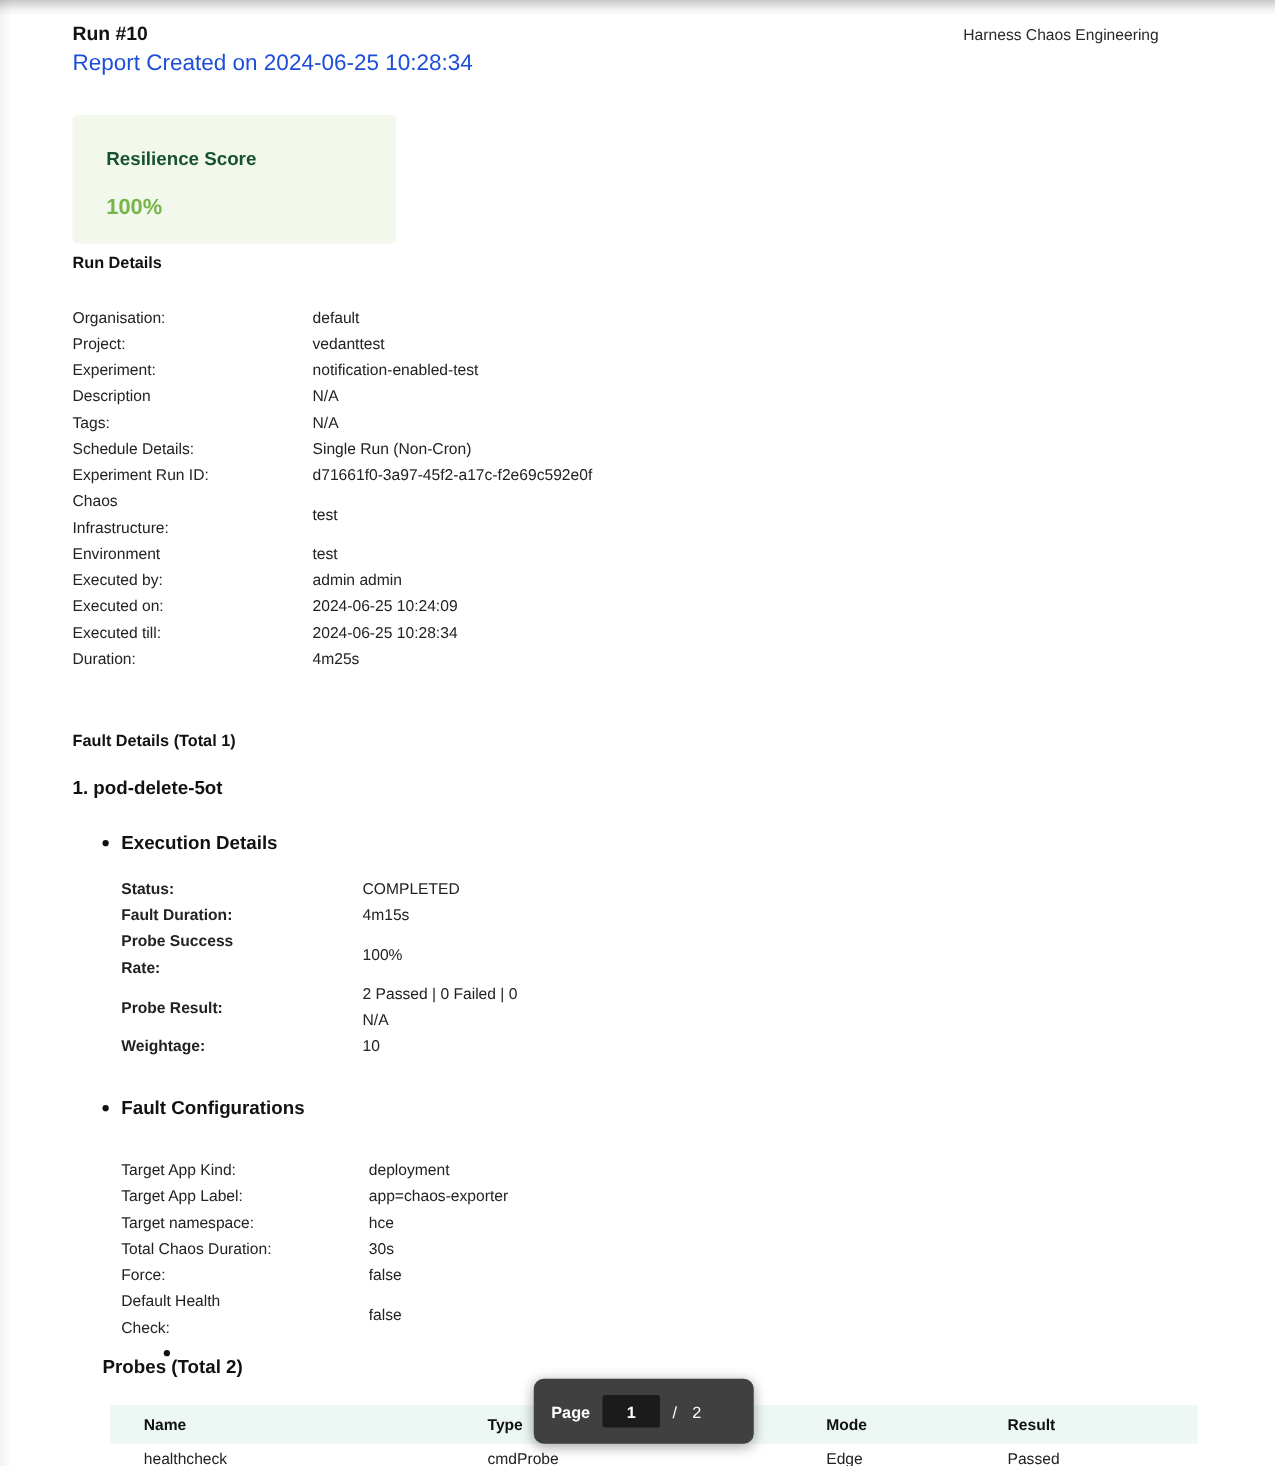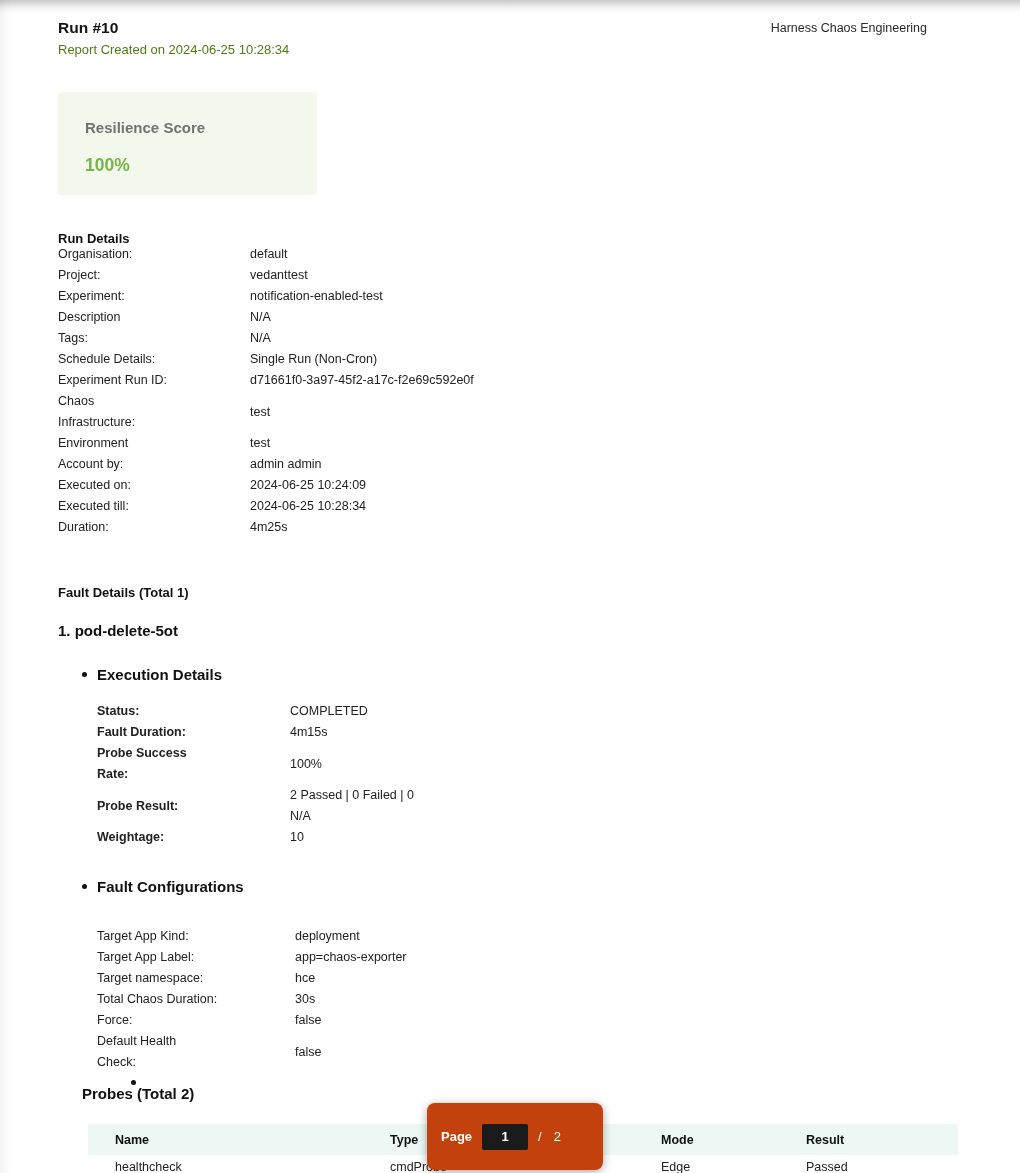--- a/index.html
+++ b/index.html
@@ -14,29 +14,29 @@
   .top-edge{
     position:absolute;left:0;top:0;width:1020px;height:13px;
     background:linear-gradient(#c9c9c9,#f2f2f2 60%,#ffffff);
   }
   .left-edge{
     position:absolute;left:0;top:0;width:10px;height:1173px;
     background:linear-gradient(90deg,rgba(0,0,0,0.05),rgba(0,0,0,0));
   }
   .hdr-left{position:absolute;left:58px;top:19px;}
   .doc-title{font-size:15.5px;font-weight:bold;color:#111;line-height:18px;}
-  .doc-subtitle{font-size:13px;color:#4d7c0f;margin-top:6px;line-height:14px;}
+  .doc-subtitle{font-size:18px;color:#1d4ed8;margin-top:6px;line-height:14px;}
   .brand{position:absolute;right:93px;top:21px;font-size:12.5px;color:#2a2a2a;}
 
   .resilience-card{
     position:absolute;left:58px;top:92px;width:259px;height:103px;
     background:#f2f8ec;border-radius:4px;box-sizing:border-box;
     padding:27px 0 0 27px;
   }
-  .resilience-label{font-size:15px;font-weight:bold;color:#737373;}
+  .resilience-label{font-size:15px;font-weight:bold;color:#14532d;}
   .resilience-value{font-size:17.5px;font-weight:bold;color:#77b44a;margin-top:19px;}
 
   .section-heading{
     position:absolute;left:58px;
     font-size:13px;font-weight:bold;color:#111;
   }
   .fault-title{
     position:absolute;left:58px;top:622px;
     font-size:15px;font-weight:bold;color:#111;
   }
@@ -71,22 +71,22 @@
     display:flex;align-items:center;height:24px;
     font-size:12.5px;color:#222;
     padding-left:27px;box-sizing:border-box;background:#fff;
   }
   .col-name{width:275px;}
   .col-type{width:240px;}
   .col-mode{width:145px;padding-left:31px;}
   .col-result{flex:1;}
 
   .page-overlay{
-    position:absolute;left:427px;top:1103px;width:176px;height:67px;
-    background:#c2410c;border-radius:8px;
+    position:absolute;left:427px;top:1103px;width:176px;height:52px;
+    background:#404040;border-radius:8px;
     box-shadow:0 2px 10px rgba(0,0,0,0.35);
     display:flex;align-items:center;box-sizing:border-box;
     padding-left:14px;color:#ffffff;font-size:13px;
   }
   .page-overlay .lbl{font-weight:bold;margin-right:10px;}
   .page-input{
     width:46px;height:26px;background:#1b1b1b;border:none;border-radius:2px;
     color:#ffffff;font-size:13px;font-weight:bold;text-align:center;
     font-family:"Liberation Sans", sans-serif;margin-right:10px;padding:0;
   }
@@ -102,21 +102,21 @@
   <div class="doc-title">Run #10</div>
   <div class="doc-subtitle">Report Created on 2024-06-25 10:28:34</div>
 </div>
 <div class="brand">Harness Chaos Engineering</div>
 
 <div class="resilience-card">
   <div class="resilience-label">Resilience Score</div>
   <div class="resilience-value">100%</div>
 </div>
 
-<div class="section-heading" style="top:231px;">Run Details</div>
+<div class="section-heading" style="top:202px;">Run Details</div>
 
 <div class="kv-table t-run" style="left:58px;top:244px;">
   <div class="kv-row">
       <span class="kv-label">Organisation:</span>
       <span class="kv-value">default</span>
     </div>
   <div class="kv-row">
       <span class="kv-label">Project:</span>
       <span class="kv-value">vedanttest</span>
     </div>
@@ -143,21 +143,21 @@
   <div class="kv-row">
       <span class="kv-label">Chaos
 Infrastructure:</span>
       <span class="kv-value">test</span>
     </div>
   <div class="kv-row">
       <span class="kv-label">Environment</span>
       <span class="kv-value">test</span>
     </div>
   <div class="kv-row">
-      <span class="kv-label">Account by:</span>
+      <span class="kv-label">Executed by:</span>
       <span class="kv-value">admin admin</span>
     </div>
   <div class="kv-row">
       <span class="kv-label">Executed on:</span>
       <span class="kv-value">2024-06-25 10:24:09</span>
     </div>
   <div class="kv-row">
       <span class="kv-label">Executed till:</span>
       <span class="kv-value">2024-06-25 10:28:34</span>
     </div>

